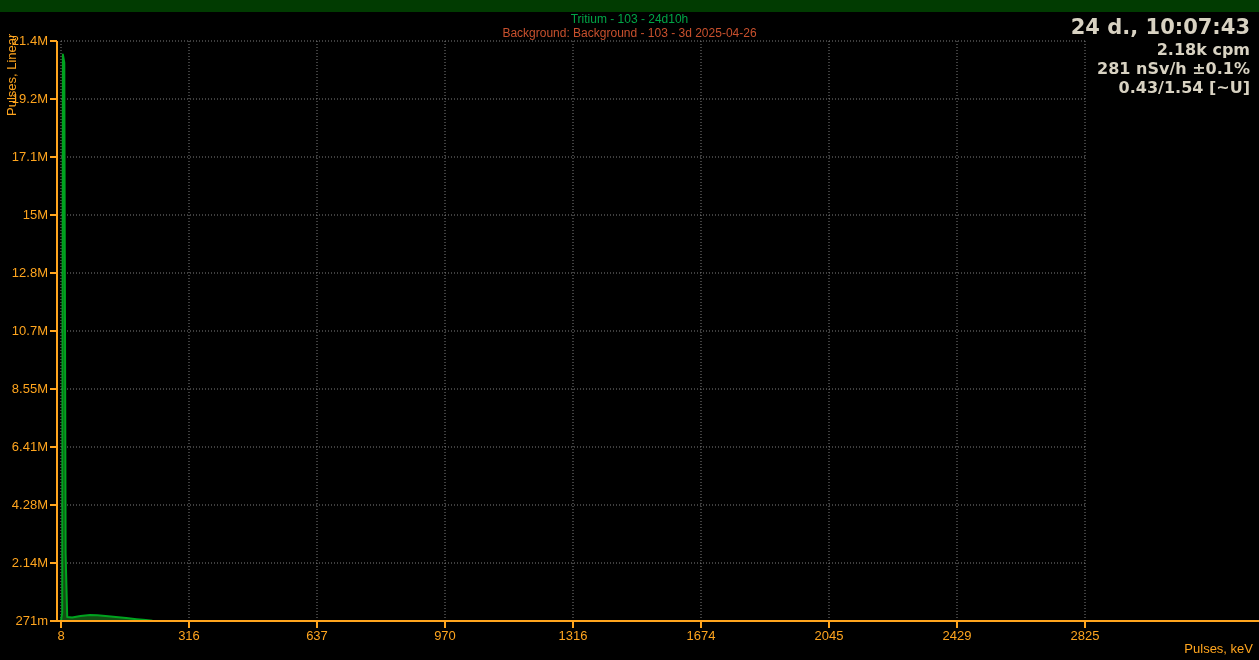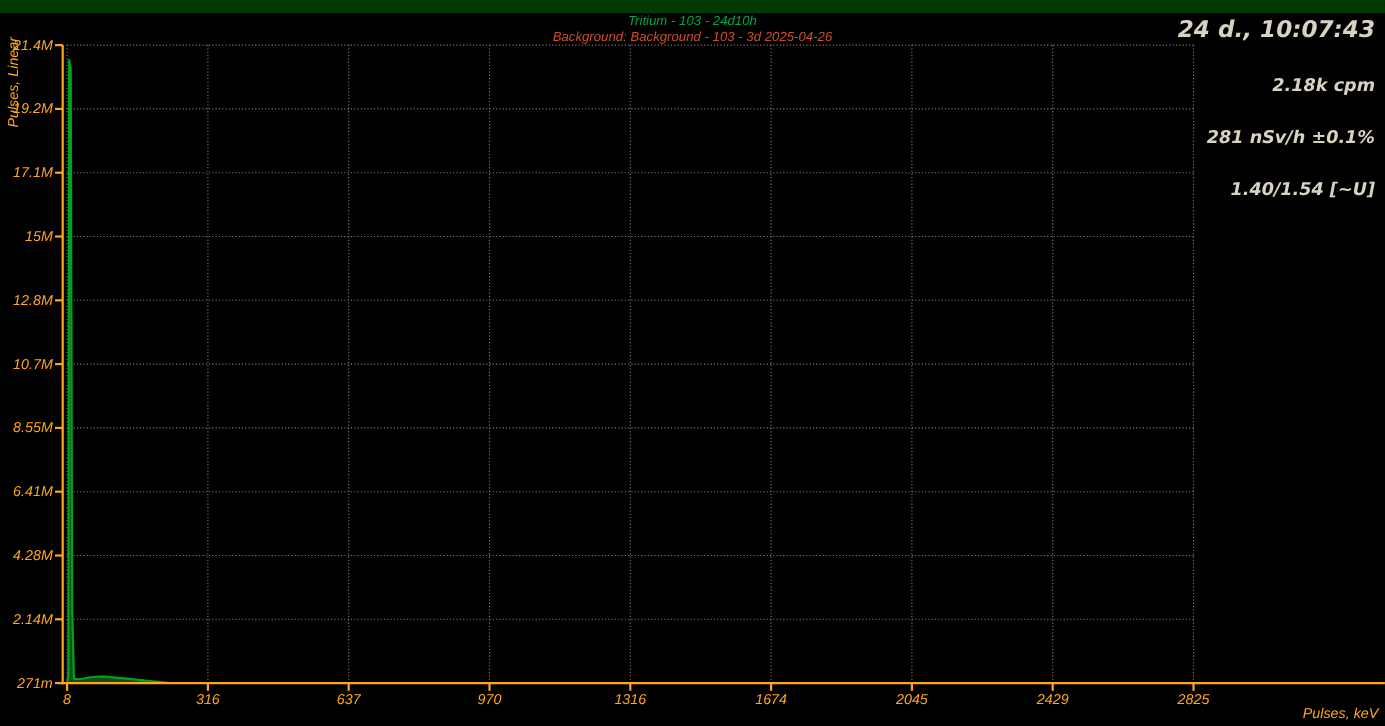--- a/index.html
+++ b/index.html
@@ -2,39 +2,38 @@
 <html><head>
 <meta charset="utf-8">
 <style>
   html,body{margin:0;padding:0;background:#000;}
   #app{
     position:relative;
     width:1259px;height:660px;
     background:#000;
     overflow:hidden;
     font-family:"Liberation Sans", sans-serif;
-    font-style:italic;
   }
   .topbar{
     position:absolute;left:0;top:0;width:1259px;height:12px;
     background:#013b01;
   }
   .title-line{
     position:absolute;left:0;right:0;text-align:center;
     font-size:12px;line-height:13px;
   }
   .title-spectrum{top:13px;color:#00a546;}
   .title-background{top:27px;color:#c8502d;}
   .stats{
     position:absolute;top:15px;right:9px;text-align:right;
     color:#d8d2c2;font-weight:bold;
     font-family:"DejaVu Sans","Liberation Sans",sans-serif;
   }
   .stats .big{font-size:21px;line-height:25px;}
-  .stats .small{font-size:16px;line-height:19px;margin-top:28px;}
+  .stats .small{font-size:16px;line-height:19px;}
   .ylabel{
     position:absolute;left:4px;top:116px;
     color:#ffa51e;font-size:13px;white-space:nowrap;
     transform:rotate(-90deg);transform-origin:0 0;
   }
   .xlabel{
     position:absolute;right:6px;top:641px;
     color:#ffa51e;font-size:13px;
   }
   svg{position:absolute;left:0;top:0;}
@@ -47,21 +46,21 @@
   <div class="topbar"></div>
 
   <div class="title-line title-spectrum">Tritium - 103 - 24d10h</div>
 
   <div class="title-line title-background">Background: Background - 103 - 3d 2025-04-26</div>
 
   <div class="stats">
     <div class="big">24 d., 10:07:43</div>
     <div class="small">2.18k cpm</div>
     <div class="small">281 nSv/h ±0.1%</div>
-    <div class="small">1.40/1.54 [~U]</div>
+    <div class="small">0.43/1.54 [~U]</div>
   </div>
 
   <svg id="chart" width="1259" height="660">
       <line x1="61" y1="41" x2="61" y2="621" stroke="#7f7f7f" stroke-width="1" stroke-dasharray="1 2"></line>
       <line x1="61" y1="621" x2="61" y2="628" stroke="#ffa51e" stroke-width="2"></line>
       <text x="61" y="640" fill="#ffa51e" text-anchor="middle" font-family="&quot;Liberation Sans&quot;, sans-serif" font-size="13">8</text>
       <line x1="189" y1="41" x2="189" y2="621" stroke="#7f7f7f" stroke-width="1" stroke-dasharray="1 2"></line>
       <line x1="189" y1="621" x2="189" y2="628" stroke="#ffa51e" stroke-width="2"></line>
       <text x="189" y="640" fill="#ffa51e" text-anchor="middle" font-family="&quot;Liberation Sans&quot;, sans-serif" font-size="13">316</text>
       <line x1="317" y1="41" x2="317" y2="621" stroke="#7f7f7f" stroke-width="1" stroke-dasharray="1 2"></line>

